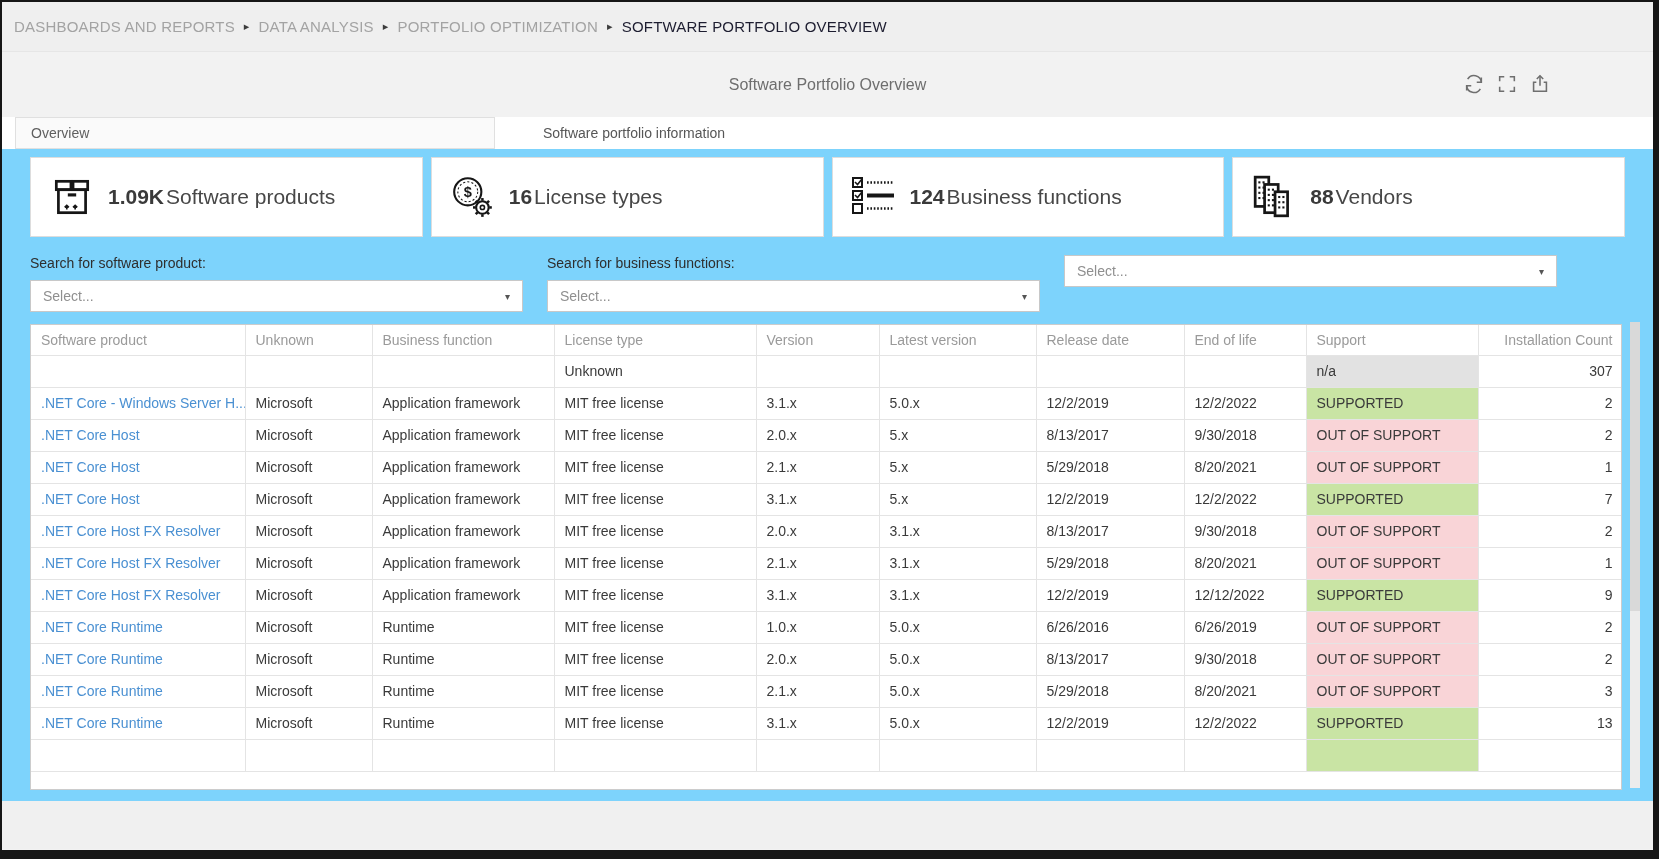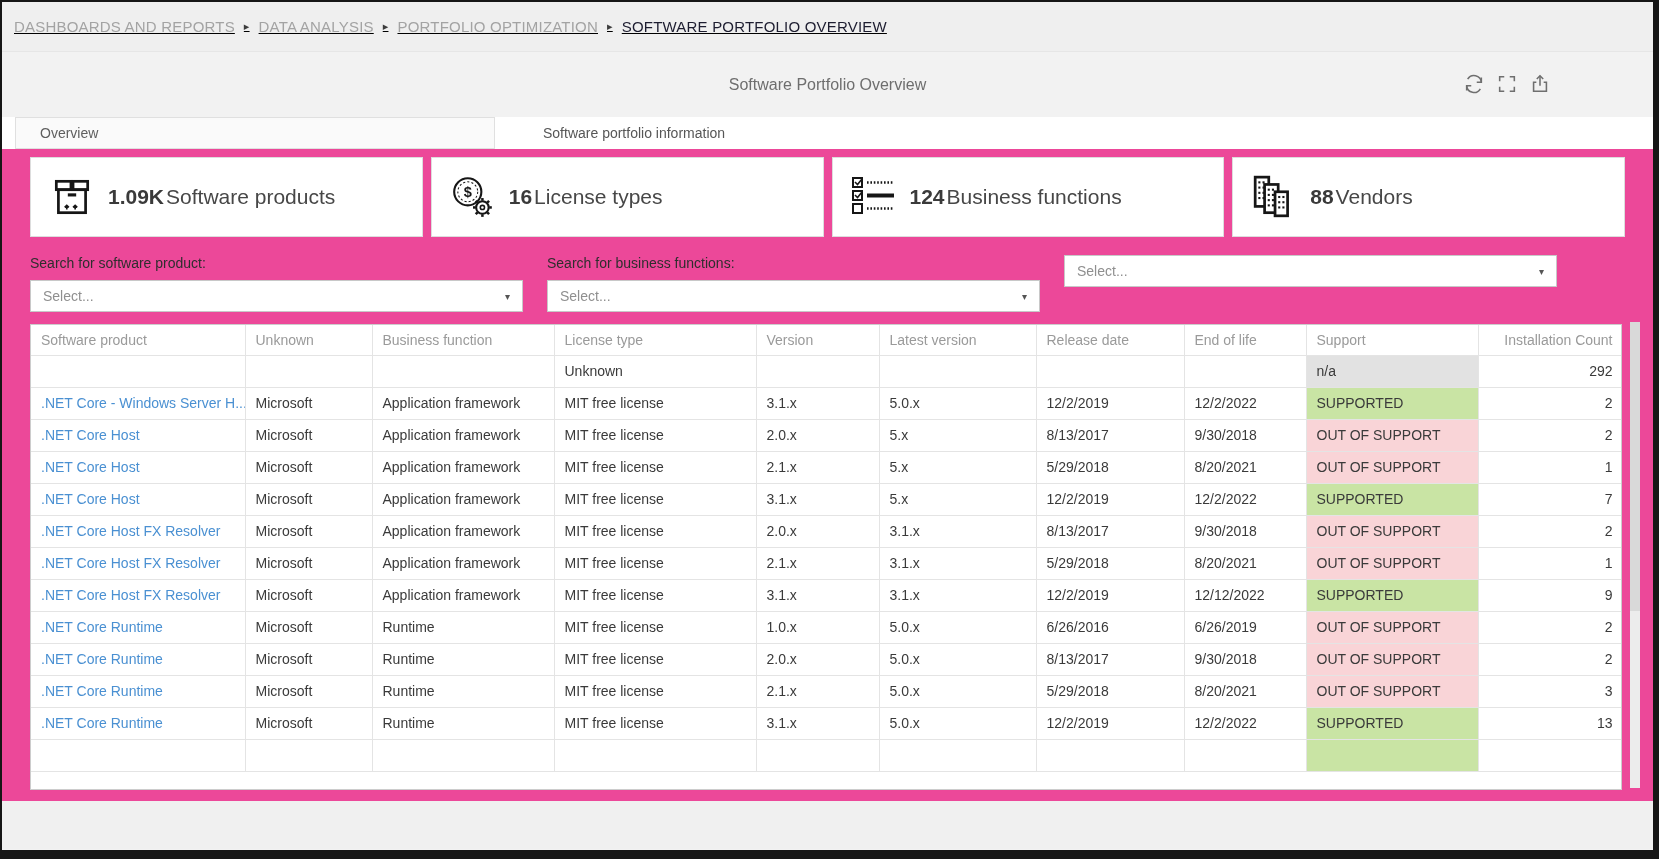--- a/index.html
+++ b/index.html
@@ -18,21 +18,20 @@
     position:relative;
     overflow:hidden;
   }
   
   .breadcrumb-bar {
     height:50px; background:#efefef;
     display:flex; align-items:center;
     padding:0 12px; font-size:15px;
     border-bottom:1px solid #e6e6e6;
     letter-spacing:.2px;
-    text-decoration:underline;
   }
   .crumb { color:#a3a3a3; cursor:pointer; }
   .crumb.current { color:#1d1d30; }
   .crumb-sep { color:#3c3c3c; margin:0 9px; font-size:11px; }
 
   
   .panel-header { height:65px; position:relative; }
   .panel-title {
     text-align:center; line-height:66px;
     color:#6e6e6e; font-size:16px;
@@ -43,26 +42,26 @@
   }
   .hicon { width:22px; height:22px; cursor:pointer; }
   .hicon svg { width:22px; height:22px; stroke:#6f6f6f; fill:none; stroke-width:1.7; }
 
   
   .tabs { height:32px; background:#fff; display:flex; }
   .tab { font-size:14px; color:#5f5f5f; display:flex; align-items:center; cursor:pointer; }
   .tab.inactive {
     width:480px; margin-left:13px;
     background:#fafafa; border:1px solid #e0e0e0;
-    padding-left:24px;
+    padding-left:15px;
   }
   .tab.active { flex:1; background:#fff; padding-left:48px; color:#565656; }
 
   
-  .tab-content { background:#ec4899; padding:8px 28px 0 28px; height:652px; }
+  .tab-content { background:#7dd3fc; padding:8px 28px 0 28px; height:652px; }
   .bottom-strip { height:48px; background:#f0f0f0; }
 
   
   .kpi-row { display:flex; gap:8px; height:80px; }
   .kpi-card {
     flex:1; background:#fff; border:1px solid #ddd;
     display:flex; align-items:center; padding-left:18px; gap:13px;
   }
   .kpi-icon { width:46px; height:46px; flex:0 0 auto; }
   .kpi-text { display:flex; align-items:baseline; gap:2px; }
@@ -325,21 +324,21 @@
             <tr>
               <td></td>
               <td></td>
               <td></td>
               <td>Unknown</td>
               <td></td>
               <td></td>
               <td></td>
               <td></td>
               <td class="support-cell na">n/a</td>
-              <td class="count-cell">292</td>
+              <td class="count-cell">307</td>
             </tr>
             <tr>
               <td><a class="cell-link">.NET Core - Windows Server H...</a></td>
               <td>Microsoft</td>
               <td>Application framework</td>
               <td>MIT free license</td>
               <td>3.1.x</td>
               <td>5.0.x</td>
               <td>12/2/2019</td>
               <td>12/2/2022</td>

